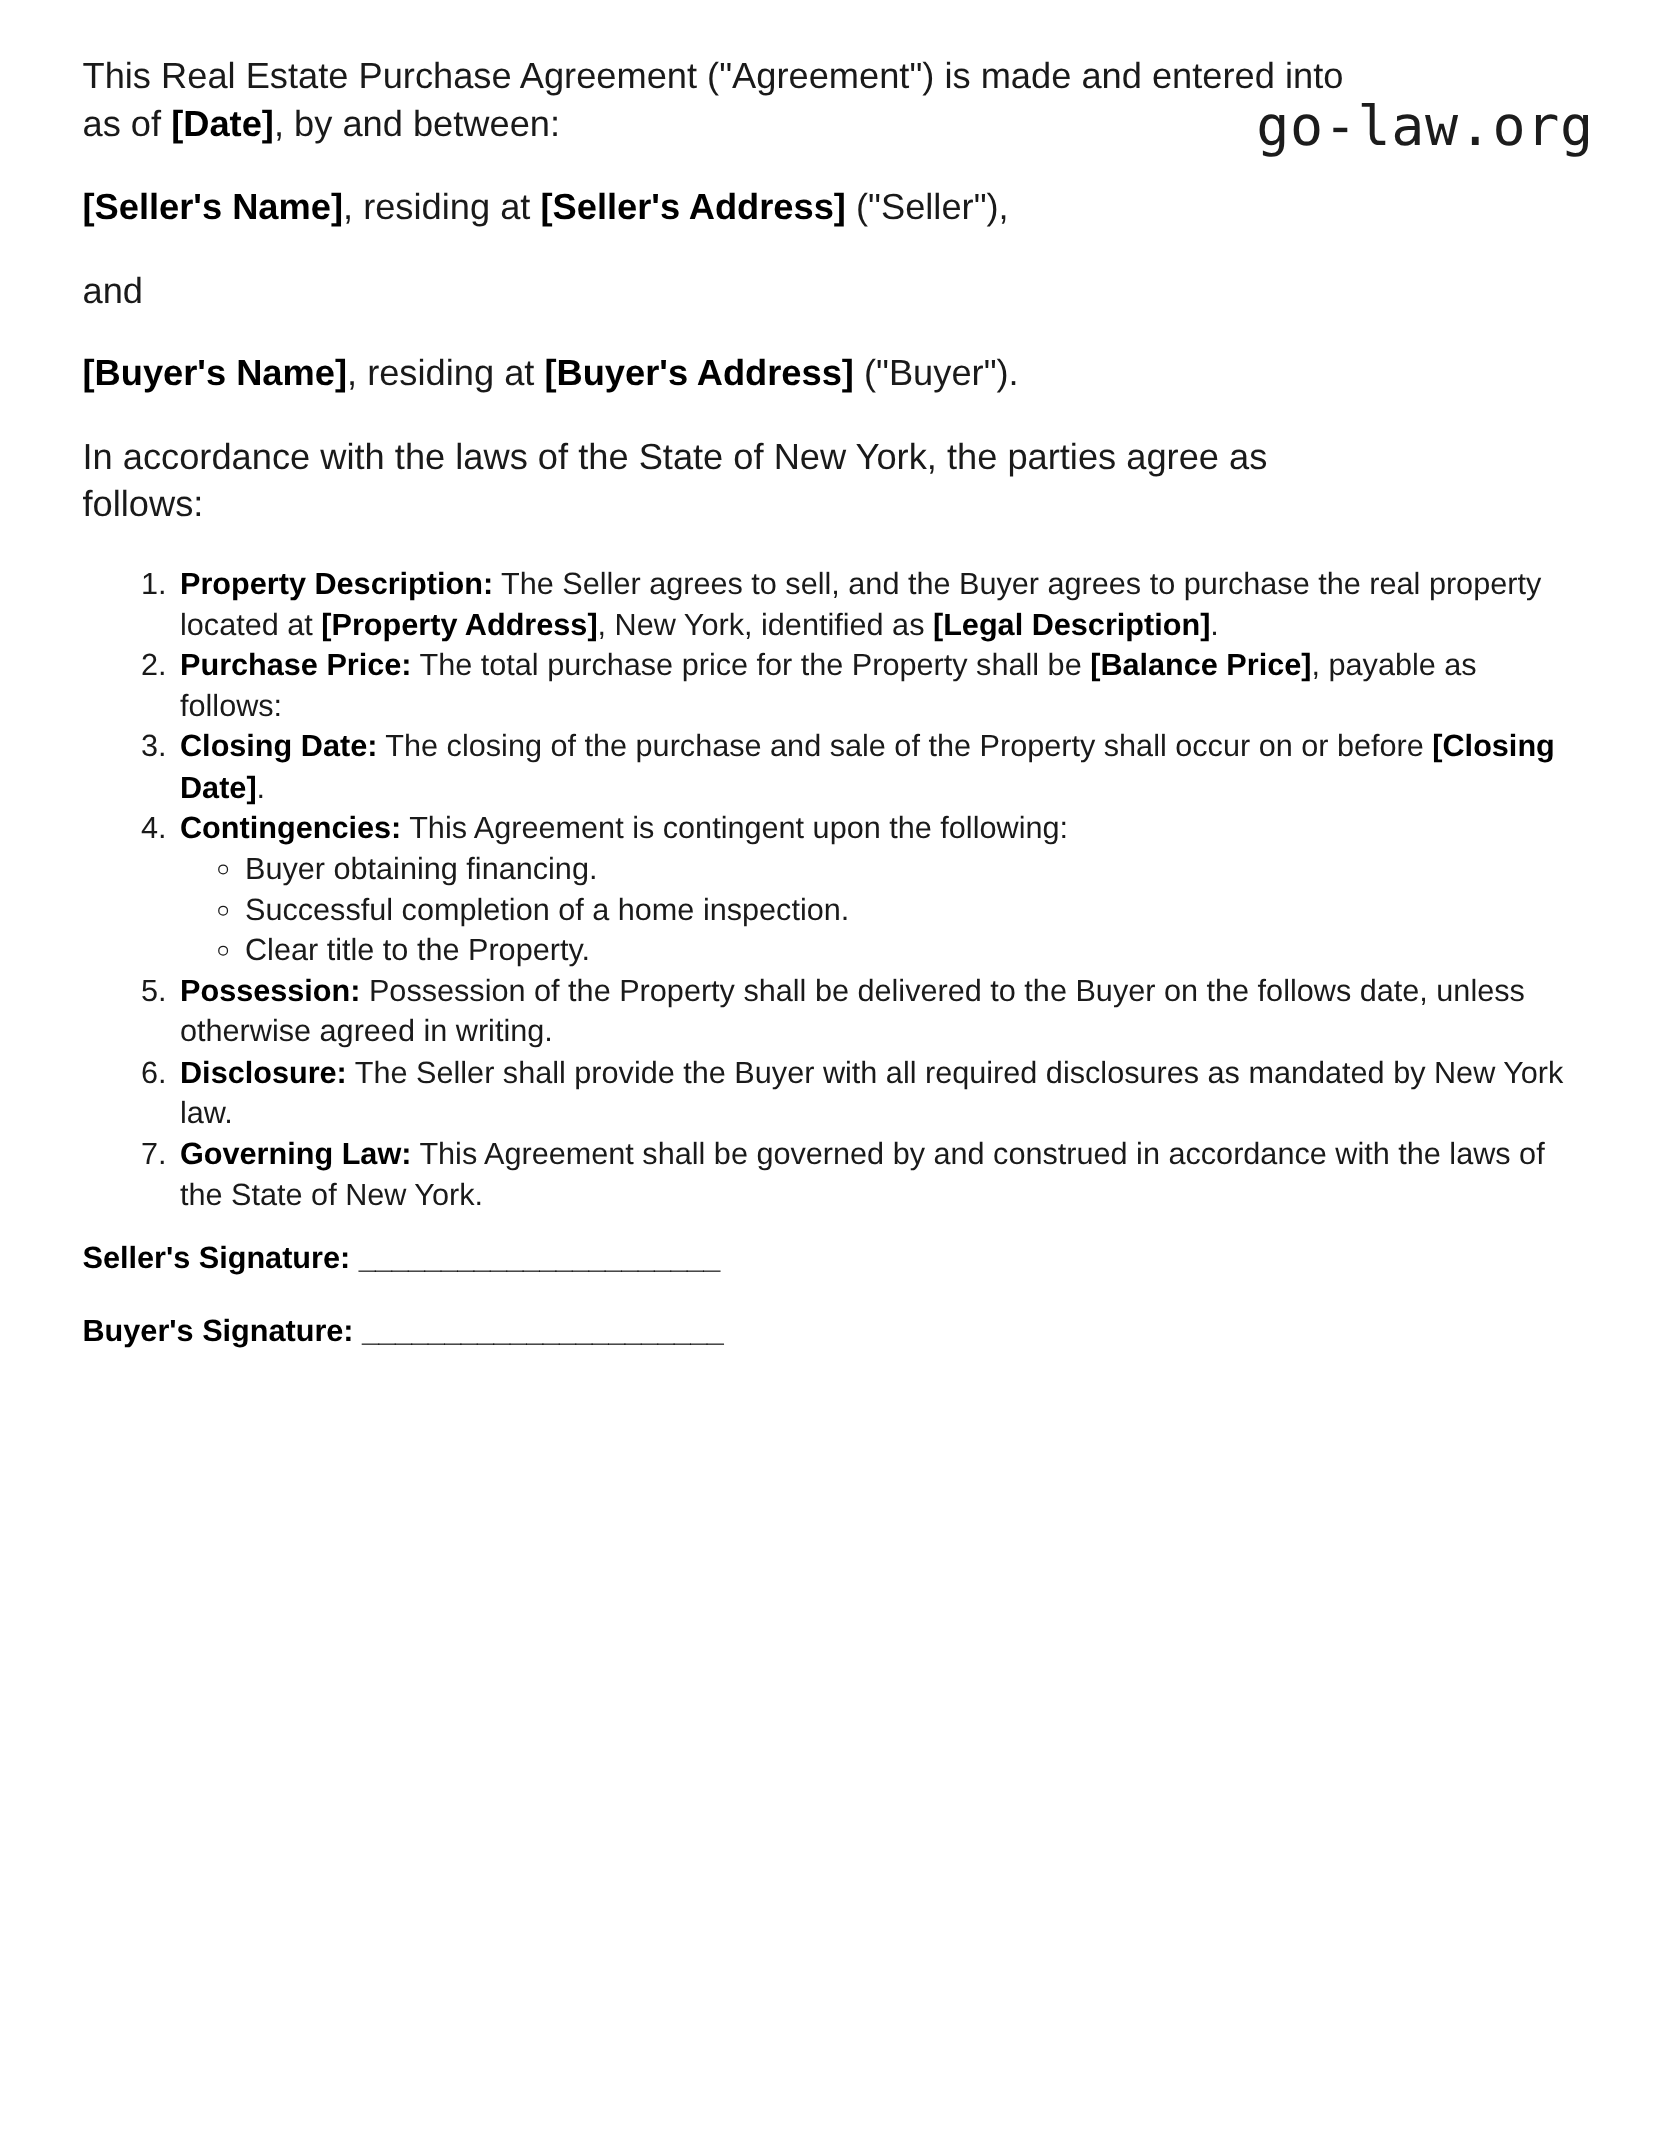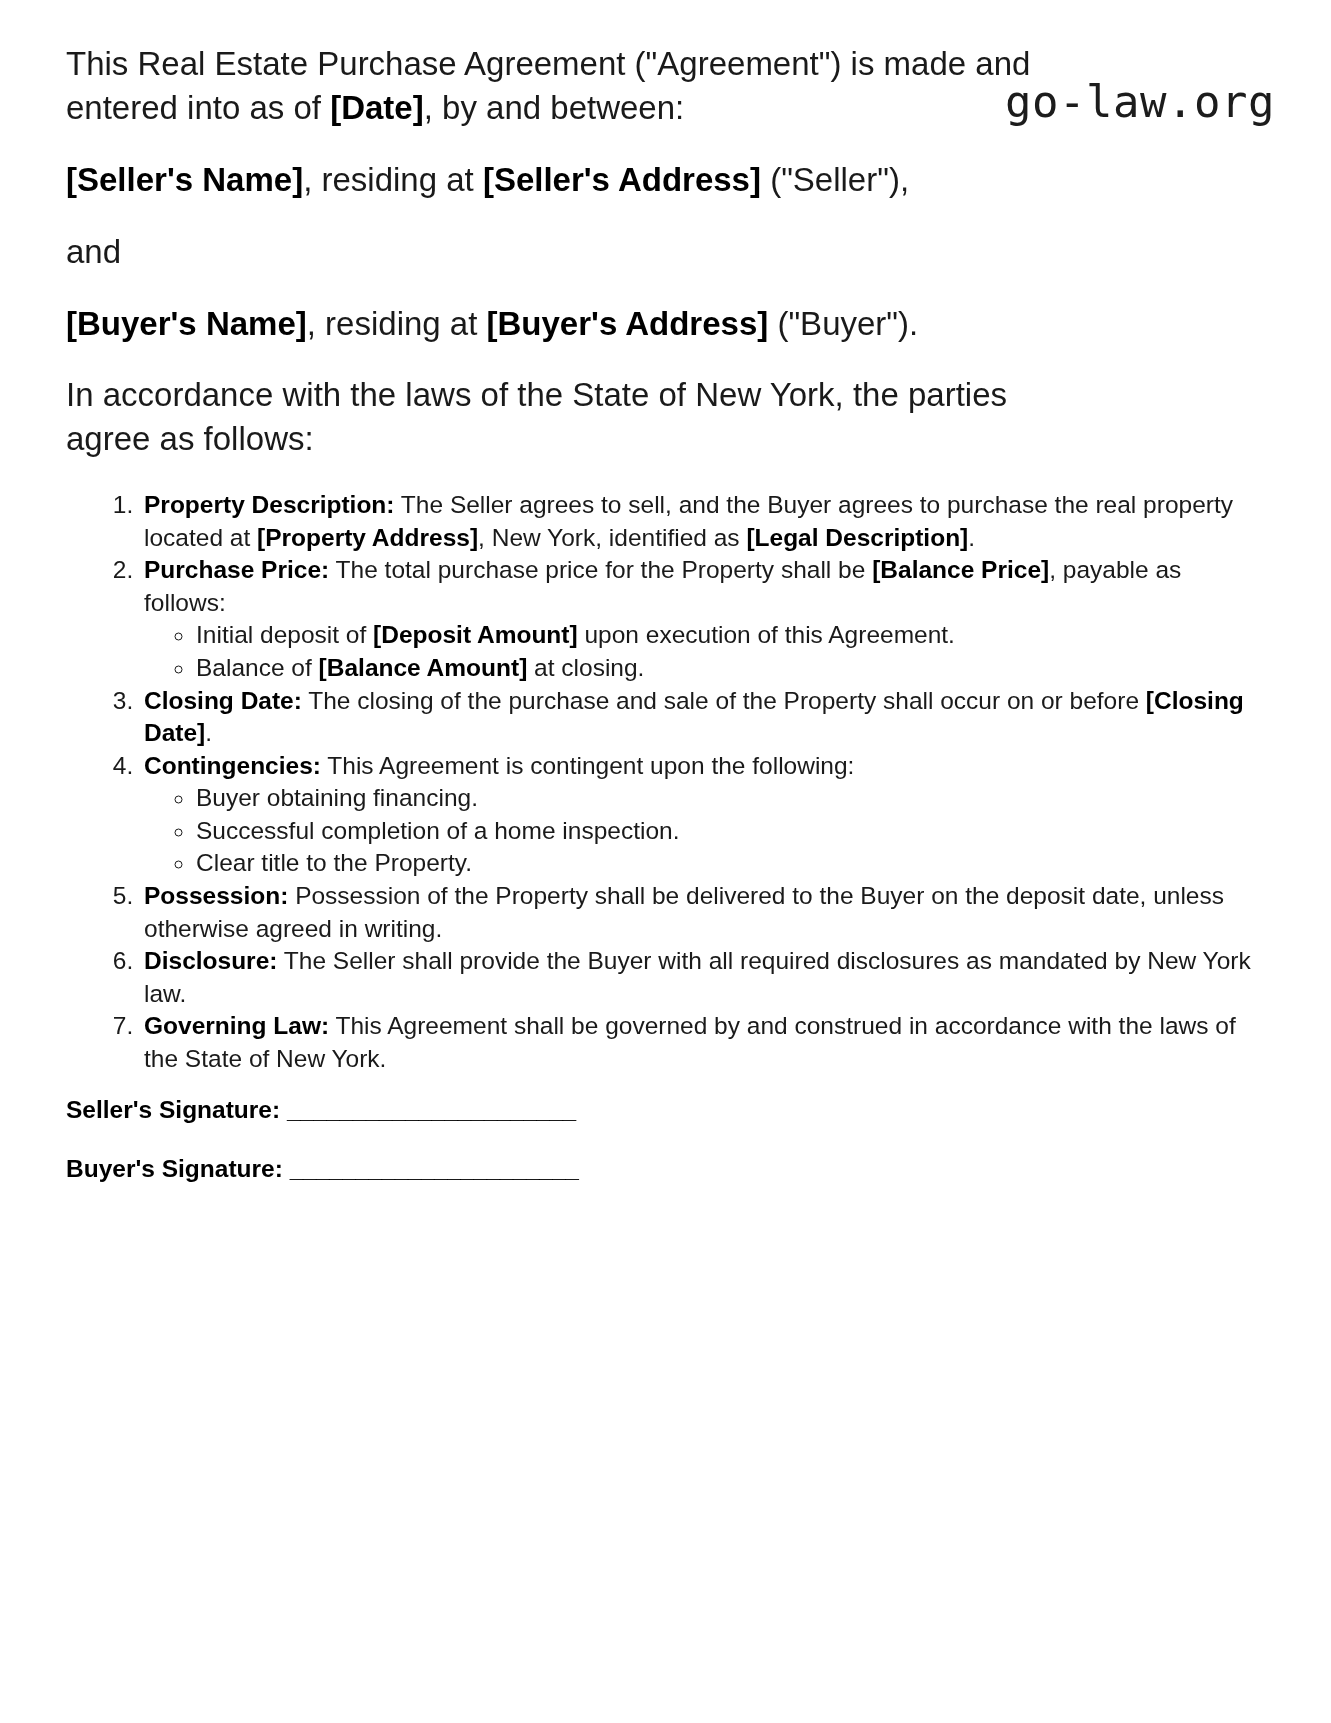--- a/index.html
+++ b/index.html
@@ -37,21 +37,21 @@
     padding-top: 82px;
     font-size: 47px;
     line-height: 1.18;
     font-weight: bold;
     font-family: "Liberation Sans Narrow", "Liberation Sans", sans-serif;
     letter-spacing: -0.3px;
     color: #000000;
     max-width: 900px;
   }
   p.body-text {
-    font-size: 33px;
+    font-size: 29px;
     line-height: 1.33;
     margin: 0 0 28px 0;
     color: #1a1a1a;
     max-width: 1010px;
   }
   p.intro-first {
     margin-top: 42px;
   }
   b, strong { font-weight: bold; color: #000; }
 
@@ -115,45 +115,37 @@
   <p class="body-text">In accordance with the laws of the State of New York, the parties agree as follows:</p>
 
   <ol class="terms">
 
     <li>
       <b>Property Description:</b><span> The Seller agrees to sell, and the Buyer agrees to purchase the real property located at </span><b>[Property Address]</b><span>, New York, identified as </span><b>[Legal Description]</b><span>.</span>
     </li>
 
     <li>
       <b>Purchase Price:</b><span> The total purchase price for the Property shall be </span><b>[Balance Price]</b><span>, payable as follows:</span>
-      <ul class="sub">
-        <li>
-          <span>Initial deposit of </span><b>[Deposit Amount]</b><span> upon execution of this Agreement.</span>
-        </li>
-        <li>
-          <span>Balance of </span><b>[Balance Amount]</b><span> at closing.</span>
-        </li>
-      </ul>
     </li>
 
     <li>
       <b>Closing Date:</b><span> The closing of the purchase and sale of the Property shall occur on or before </span><b>[Closing Date]</b><span>.</span>
     </li>
 
     <li>
       <b>Contingencies:</b><span> This Agreement is contingent upon the following:</span>
       <ul class="sub">
         <li>Buyer obtaining financing.</li>
         <li>Successful completion of a home inspection.</li>
         <li>Clear title to the Property.</li>
       </ul>
     </li>
 
     <li>
-      <b>Possession:</b><span> Possession of the Property shall be delivered to the Buyer on the deposit date, unless otherwise agreed in writing.</span>
+      <b>Possession:</b><span> Possession of the Property shall be delivered to the Buyer on the follows date, unless otherwise agreed in writing.</span>
     </li>
 
     <li>
       <b>Disclosure:</b><span> The Seller shall provide the Buyer with all required disclosures as mandated by New York law.</span>
     </li>
 
     <li>
       <b>Governing Law:</b><span> This Agreement shall be governed by and construed in accordance with the laws of the State of New York.</span>
     </li>
 

